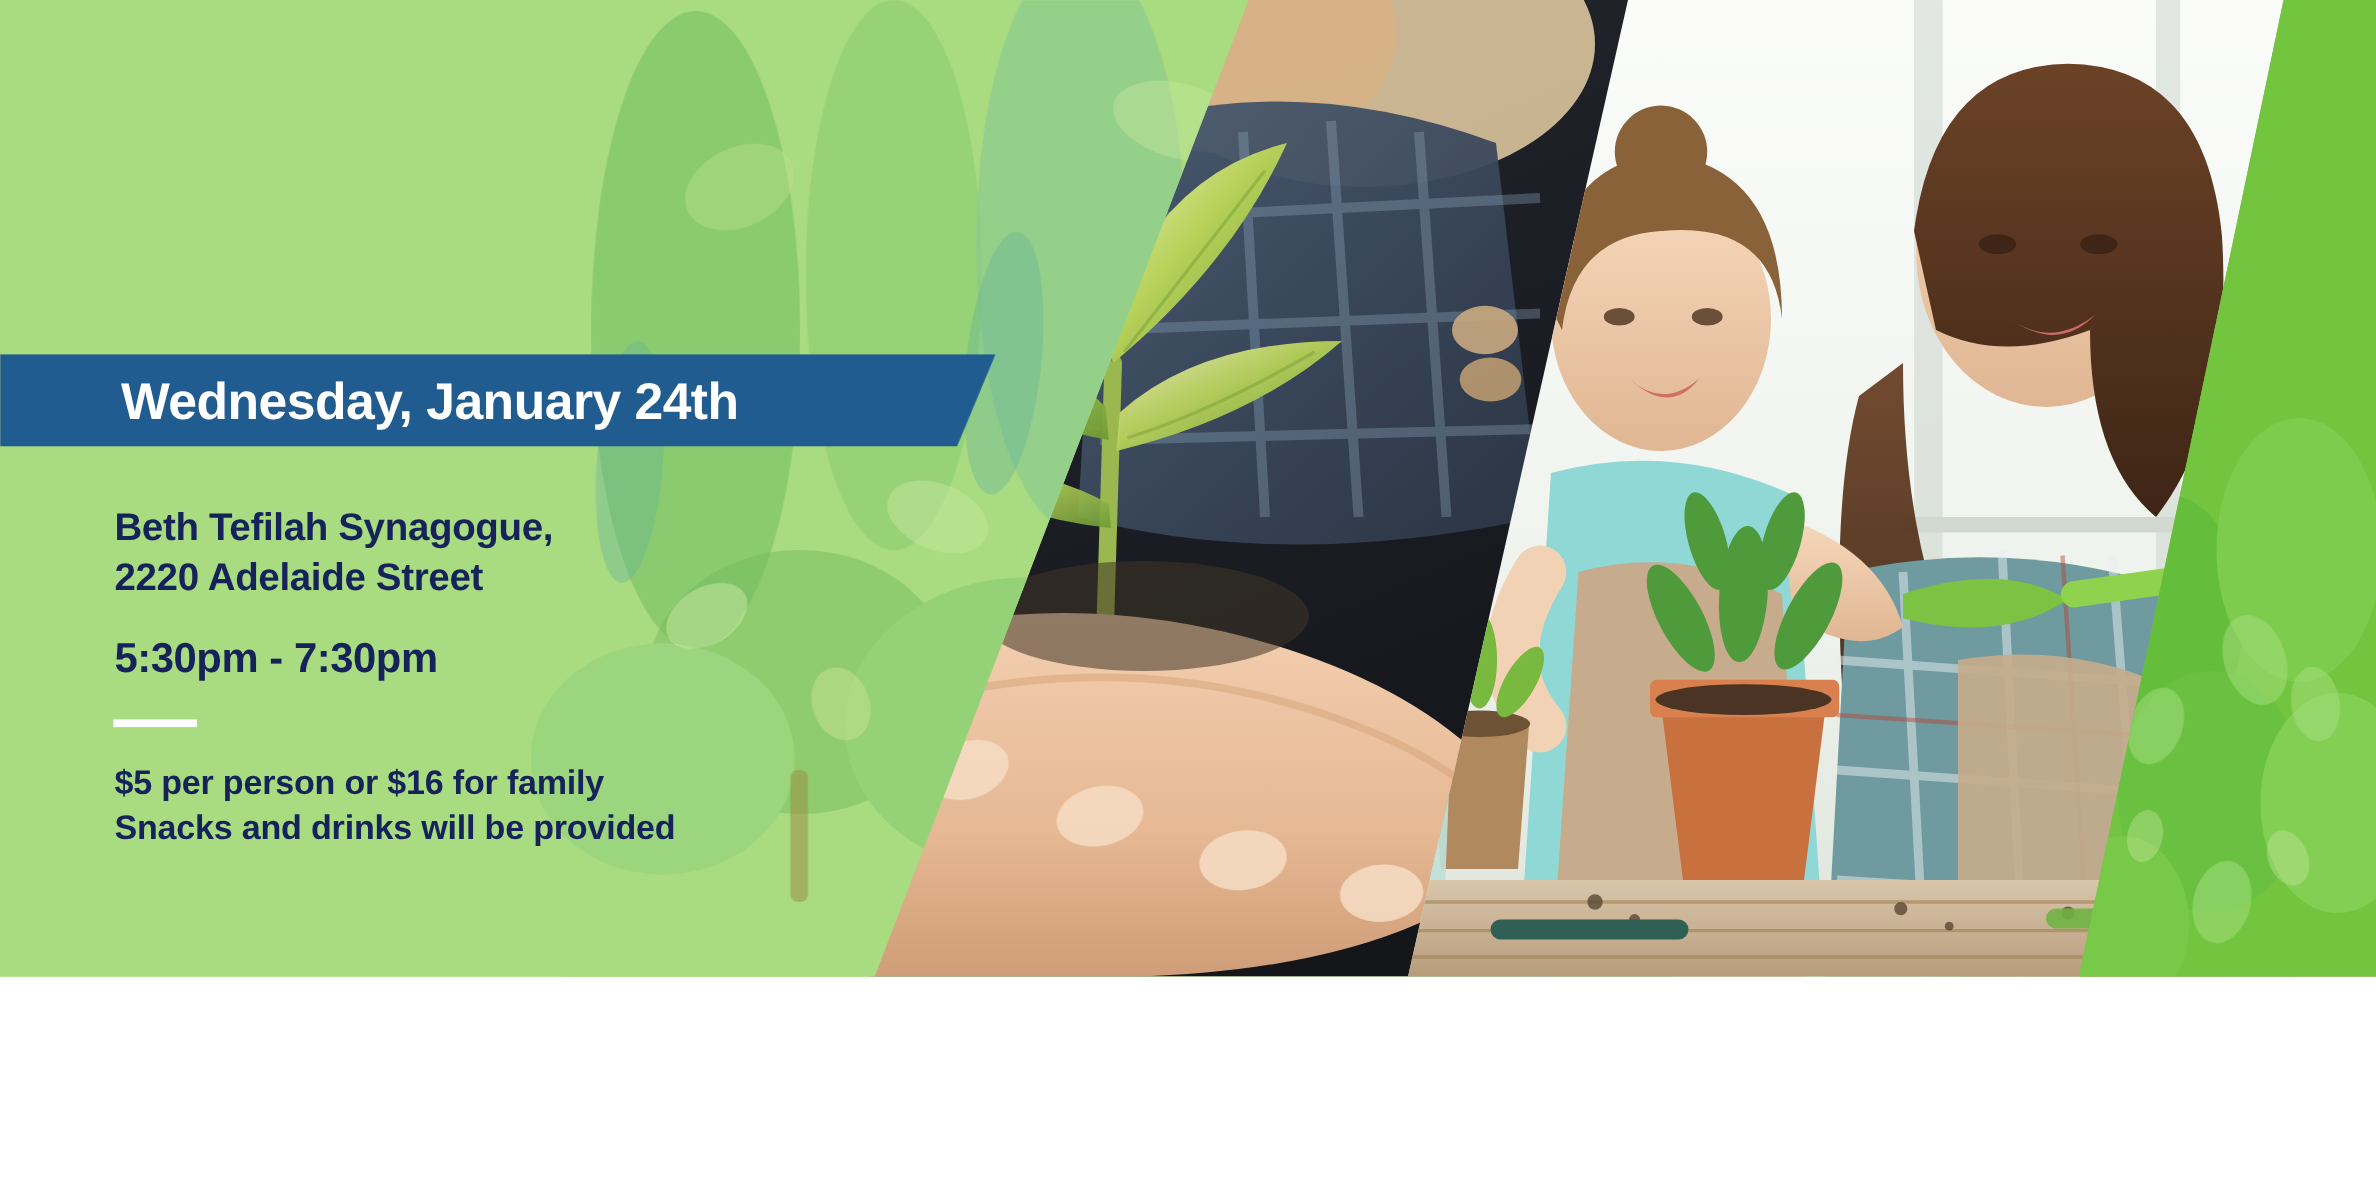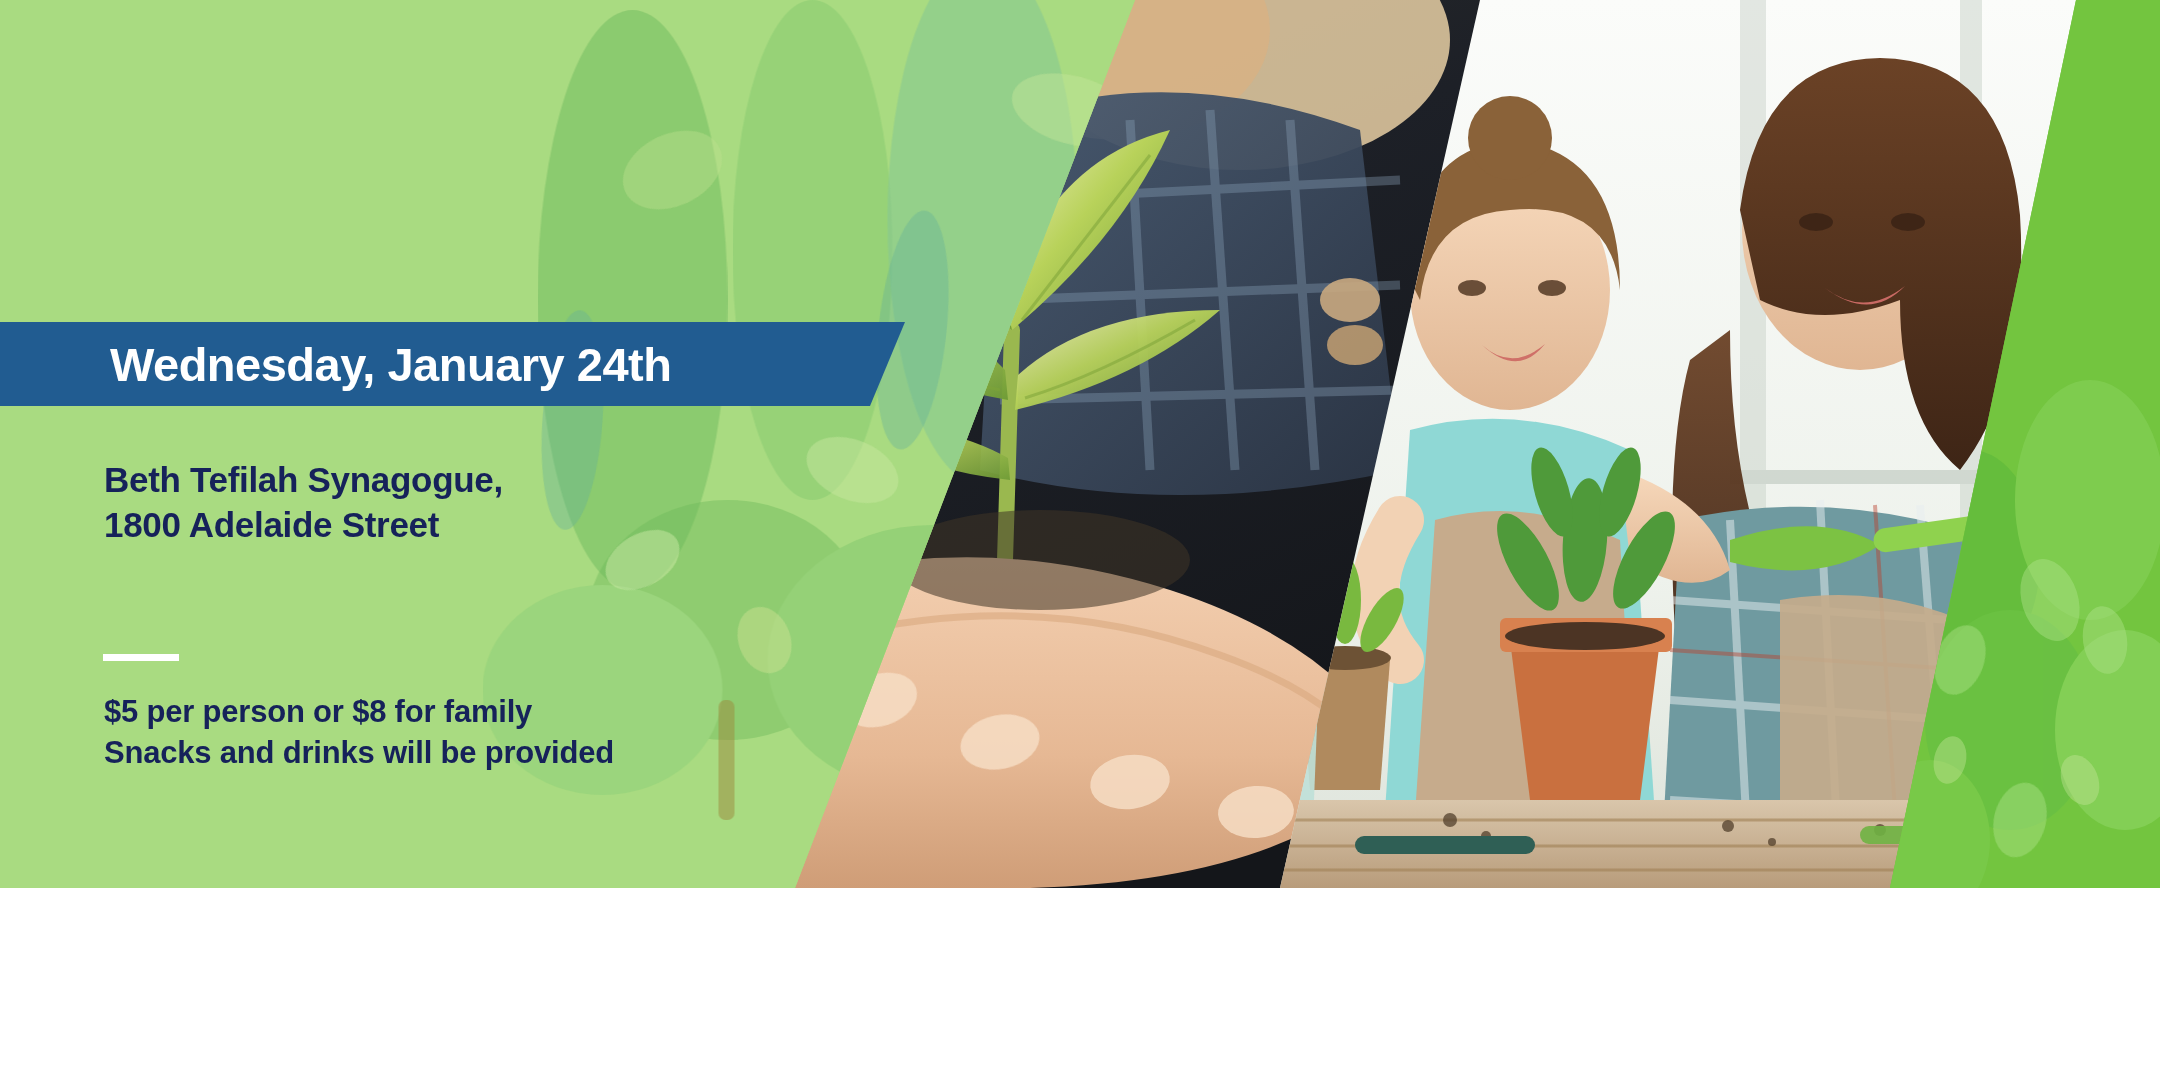--- a/index.html
+++ b/index.html
@@ -430,23 +430,24 @@
         </g>
       </svg>
     </div>
 
 
     <div class="date-banner">
       <span class="date-banner-text">Wednesday, January 24th</span>
     </div>
 
     <div class="venue">Beth Tefilah Synagogue,
-1800 Adelaide Street</div>
+2220 Adelaide Street</div>
+    <div class="time">5:30pm - 7:30pm</div>
     <div class="rule"></div>
-    <div class="price">$5 per person or $8 for family
+    <div class="price">$5 per person or $16 for family
 Snacks and drinks will be provided</div>
   </div>
 
   <div class="footer">
 
     
     
     
 
     

